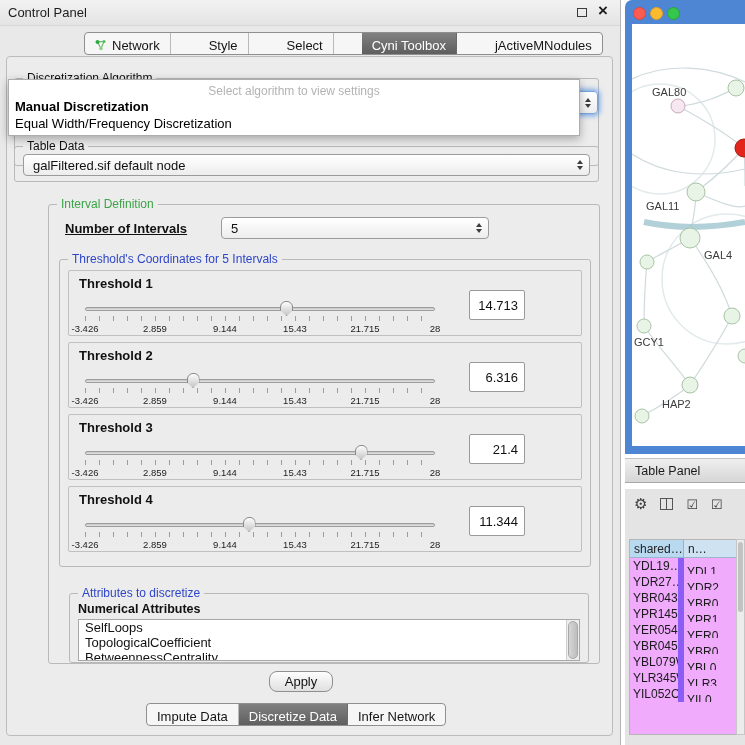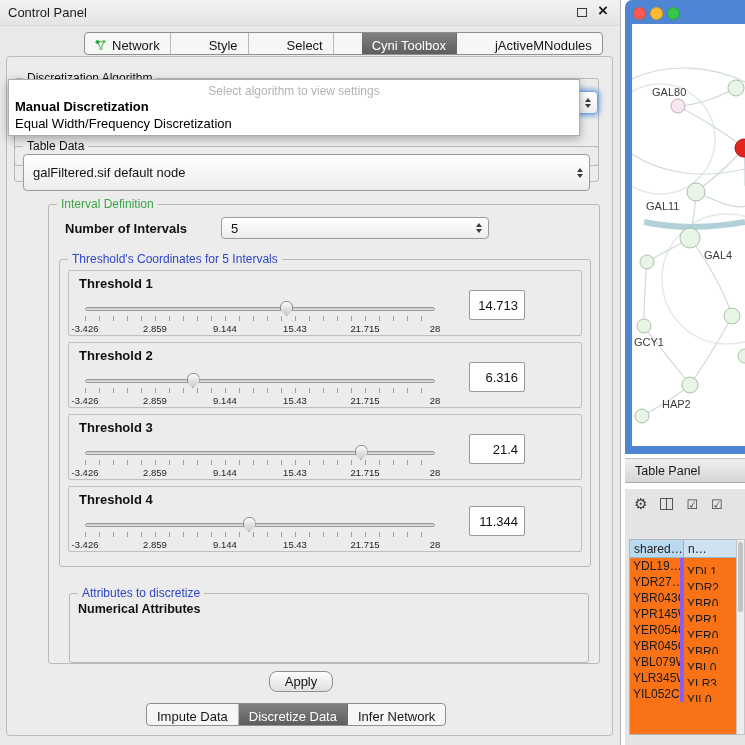--- a/index.html
+++ b/index.html
@@ -102,30 +102,30 @@
     background:linear-gradient(#efefef,#d6d6d6);border-top:1px solid #c2c2c2;
     border-bottom:1px solid #a8a8a8;}
   .table-panel-bar span{position:absolute;left:10px;top:5px;font-size:12.5px;color:#1a1a1a;}
   .table-window{position:absolute;left:625px;top:489px;width:120px;height:256px;background:#e4e4e4;}
   .tw-toolbar{position:absolute;left:0;top:0;width:100%;height:30px;display:flex;
     align-items:center;gap:13px;padding-left:9px;color:#3c3c3c;}
   .gear-glyph{font-size:15px;}
   .col-icon{width:13px;height:12px;border:1px solid #555;background:
     linear-gradient(90deg,transparent 5px,#555 5px,#555 6px,transparent 6px);}
   .check-glyph{font-size:13px;}
-  .tw-body{position:absolute;left:4px;top:50px;width:108px;bottom:10px;background:#f97316;
+  .tw-body{position:absolute;left:4px;top:50px;width:108px;bottom:10px;background:#f0abfc;
     border:1px solid #b5b5b5;overflow:hidden;}
   .tw-header{display:flex;height:18px;border-bottom:1px solid #9bb7cd;}
   .th1{width:54px;background:#b9d9f1;border-right:1px solid #93b4cd;font-size:12px;color:#222;
     padding:2px 0 0 4px;overflow:hidden;white-space:nowrap;}
   .th2{flex:1;background:#cfe2f2;font-size:12px;color:#222;padding:2px 0 0 4px;
     overflow:hidden;white-space:nowrap;}
   .trow{display:flex;height:16px;}
   .tcell{font-size:12px;color:#1a1a1a;line-height:16px;white-space:nowrap;overflow:hidden;}
-  .tcell.c1{width:54px;padding-left:3px;border-right:4px solid #8b5cf6;}
+  .tcell.c1{width:54px;padding-left:3px;border-right:6px solid #8b5cf6;}
   .tcell.c2{flex:1;padding-left:3px;margin-top:6px;}
   .tw-scroll{position:absolute;right:0;top:50px;width:9px;bottom:10px;background:#ececec;
     border:1px solid #c6c6c6;}
   .tw-scroll-thumb{position:absolute;left:1px;top:2px;width:5px;height:70px;
     background:#c2c2c2;border-radius:3px;}
 </style>
 </head>
 <body>
 
 <div class="control-panel">
@@ -173,33 +173,33 @@
   </div>
 
   <div class="popup">
     <div class="popup-header">Select algorithm to view settings</div>
     <div class="popup-item bold">Manual Discretization</div>
     <div class="popup-item">Equal Width/Frequency Discretization</div>
   </div>
 
   <div class="group" style="left:14px;top:146px;width:585px;height:36px;">
     <span class="group-title">Table Data</span>
-    <div class="combo" style="left:8px;top:7px;width:567px;height:37px;">
+    <div class="combo" style="left:8px;top:7px;width:567px;height:22px;">
       <span>galFiltered.sif default node</span>
       <span class="arrows">
         <span class="arrow-up"></span>
           <span class="arrow-down"></span>
       </span>
     </div>
   </div>
 
   <div class="group" style="left:48px;top:204px;width:552px;height:460px;padding-left:42px;">
     <span class="group-title t-green">Interval Definition</span>
 
-    <span style="position:absolute;left:16px;top:16px;font-weight:bold;font-size:13px;color:#111;">Number of Intervals</span>
+    <span style="position:absolute;left:16px;top:16px;font-weight:bold;font-size:13px;color:#111;text-decoration:underline;">Number of Intervals</span>
     <div class="combo" style="left:172px;top:12px;width:268px;height:22px;">
       <span>5</span>
       <span class="arrows">
         <span class="arrow-up"></span>
           <span class="arrow-down"></span>
       </span>
     </div>
 
     <div class="group" id="threshold-list" style="left:10px;top:54px;width:532px;height:308px;">
       <span class="group-title t-blue">Threshold's Coordinates for 5 Intervals</span>
@@ -269,20 +269,28 @@
          </div>
          <div class="thumb" style="left:47.00%"></div>
        </div>
        <div class="value-box">11.344</div>
      </div>
       </div>
 
     <div class="group" style="left:20px;top:388px;width:520px;height:70px;">
       <span class="group-title t-blue">Attributes to discretize</span>
       <span class="attr-label">Numerical Attributes</span>
+      <div class="attr-list" id="attr-list">
+        <div class="attr-item">SelfLoops</div>
+          <div class="attr-item">TopologicalCoefficient</div>
+          <div class="attr-item">BetweennessCentrality</div>
+          <div class="attr-scroll">
+          <div class="attr-scroll-thumb"></div>
+        </div>
+      </div>
     </div>
   </div>
 
   <div class="apply-btn">Apply</div>
 
   <div class="tabstrip tabstrip-bottom" id="bottom-tabs">
       <div class="tab ">
         <span>Impute Data</span>
       </div>
       <div class="tab selected">

